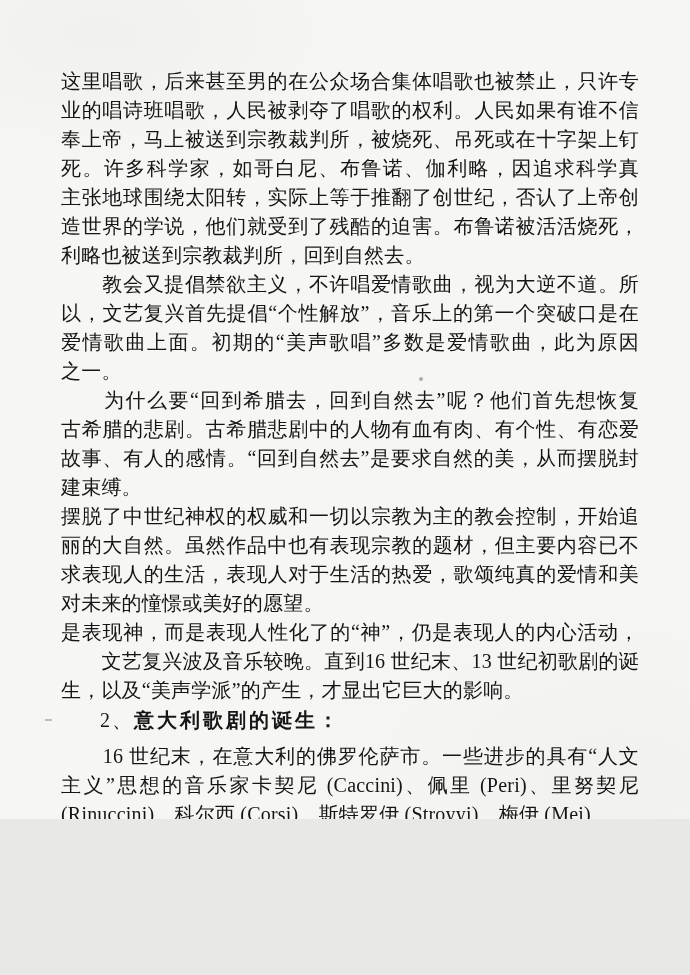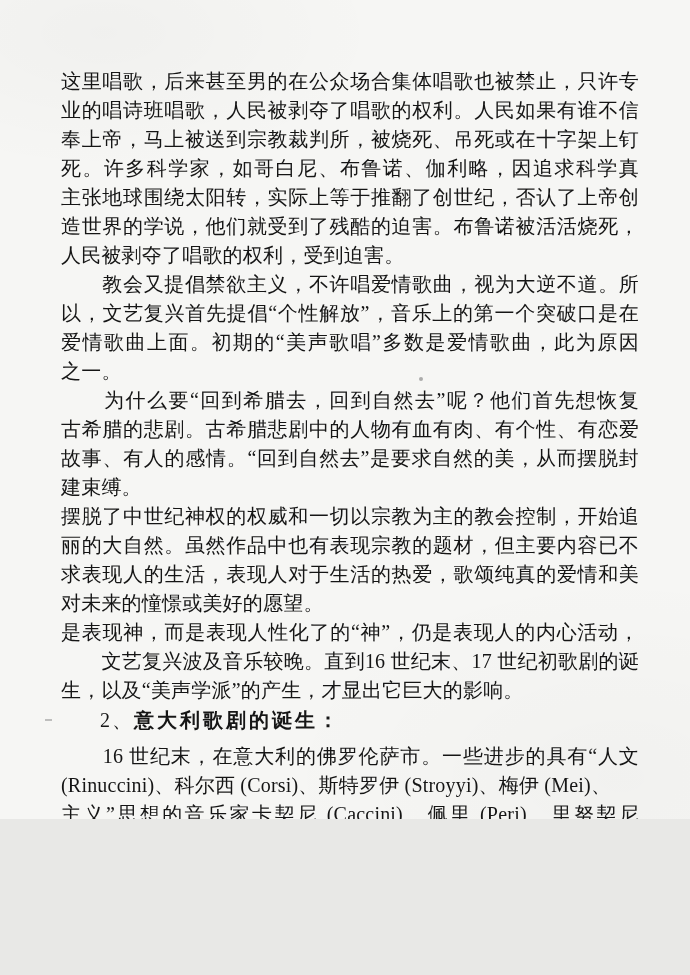--- a/index.html
+++ b/index.html
@@ -119,40 +119,40 @@
 
 <div class="page">
 
   <div class="text-block">
       <div class="line just">这里唱歌，后来甚至男的在公众场合集体唱歌也被禁止，只许专</div>
       <div class="line just">业的唱诗班唱歌，人民被剥夺了唱歌的权利。人民如果有谁不信</div>
       <div class="line just">奉上帝，马上被送到宗教裁判所，被烧死、吊死或在十字架上钉</div>
       <div class="line just">死。许多科学家，如哥白尼、布鲁诺、伽利略，因追求科学真理，</div>
       <div class="line just">主张地球围绕太阳转，实际上等于推翻了创世纪，否认了上帝创</div>
       <div class="line just">造世界的学说，他们就受到了残酷的迫害。布鲁诺被活活烧死，伽</div>
-      <div class="line">人民被剥夺了唱歌的权利，受到迫害。</div>
+      <div class="line">利略也被送到宗教裁判所，回到自然去。</div>
       <div class="line just">　　教会又提倡禁欲主义，不许唱爱情歌曲，视为大逆不道。所</div>
       <div class="line just">以，文艺复兴首先提倡“个性解放”，音乐上的第一个突破口是在</div>
       <div class="line just">爱情歌曲上面。初期的“美声歌唱”多数是爱情歌曲，此为原因</div>
       <div class="line">之一。</div>
       <div class="line just">　　为什么要“回到希腊去，回到自然去”呢？他们首先想恢复</div>
       <div class="line just">古希腊的悲剧。古希腊悲剧中的人物有血有肉、有个性、有恋爱</div>
       <div class="line just">故事、有人的感情。“回到自然去”是要求自然的美，从而摆脱封</div>
       <div class="line">建束缚。</div>
       <div class="line just">摆脱了中世纪神权的权威和一切以宗教为主的教会控制，开始追</div>
       <div class="line just">丽的大自然。虽然作品中也有表现宗教的题材，但主要内容已不</div>
       <div class="line just">求表现人的生活，表现人对于生活的热爱，歌颂纯真的爱情和美</div>
       <div class="line">对未来的憧憬或美好的愿望。</div>
       <div class="line just">是表现神，而是表现人性化了的“神”，仍是表现人的内心活动，</div>
-      <div class="line just">　　文艺复兴波及音乐较晚。直到16 世纪末、17 世纪初歌剧的诞</div>
+      <div class="line just">　　文艺复兴波及音乐较晚。直到16 世纪末、13 世纪初歌剧的诞</div>
       <div class="line">生，以及“美声学派”的产生，才显出它巨大的影响。</div>
       <div class="heading"><span class="h-prefix">2、</span><span class="h-title">意大利歌剧的诞生：</span></div>
       <div class="line just">　　16 世纪末，在意大利的佛罗伦萨市。一些进步的具有“人文</div>
+      <div class="line just">主义”思想的音乐家卡契尼 (Caccini)、佩里 (Peri)、里努契尼</div>
       <div class="line">(Rinuccini)、科尔西 (Corsi)、斯特罗伊 (Stroyyi)、梅伊 (Mei)、</div>
-      <div class="line just">主义”思想的音乐家卡契尼 (Caccini)、佩里 (Peri)、里努契尼</div>
     </div>
 
   <div class="page-number">• 229 •</div>
 
   <div class="watermark">
     <span>歌谱简谱网</span><span class="wm-link">jianpu.cn</span>
   </div>
 
   <div class="artifact dot-mid"></div>
   <div class="artifact dash-left"></div>

